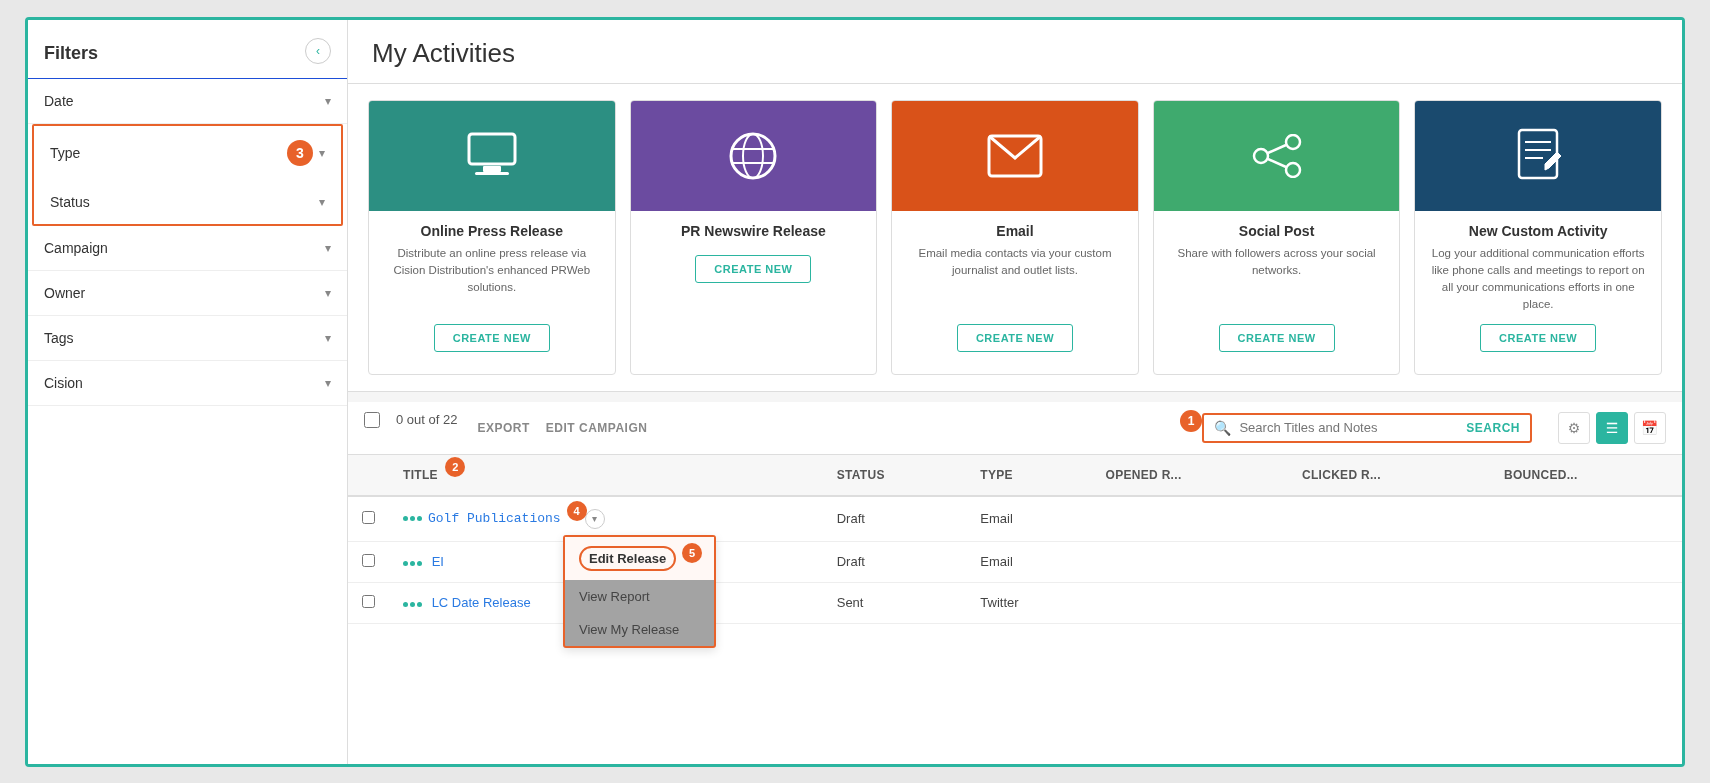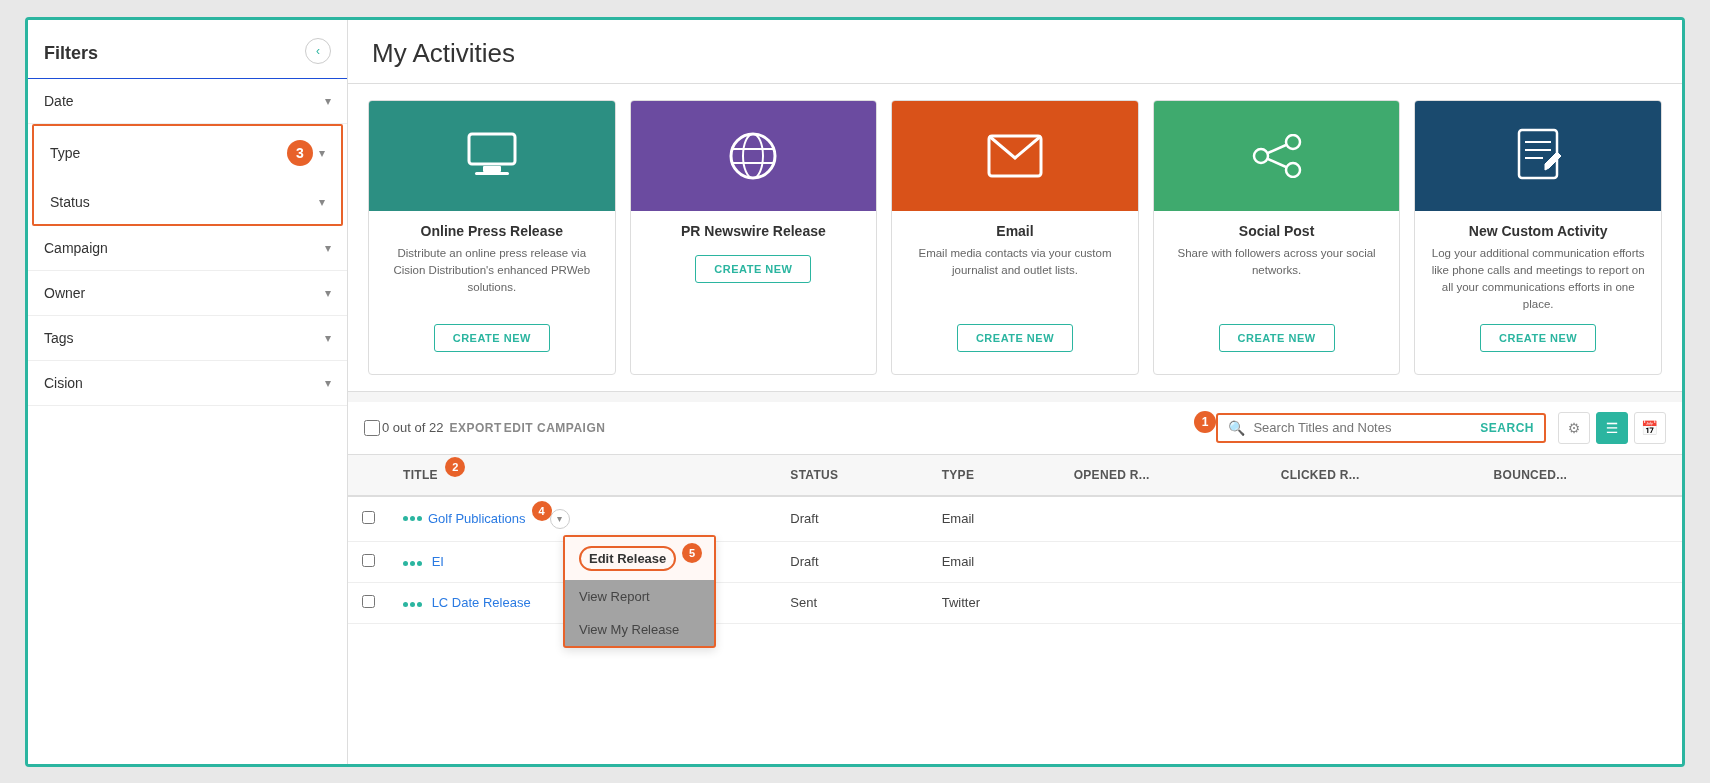--- a/index.html
+++ b/index.html
@@ -164,24 +164,23 @@
       flex: 1;
       background: #fff;
       margin: 10px 0 0;
       overflow: hidden;
       display: flex;
       flex-direction: column;
     }
 
     .table-toolbar {
       display: flex;
-      align-items: center;
       padding: 10px 16px;
       border-bottom: 1px solid #ddd;
-      gap: 2px;
+      gap: 16px;
     }
 
     .checkbox-select-all {
       width: 16px; height: 16px;
       border: 1px solid #bbb;
       cursor: pointer;
     }
 
     .count-text {
       font-size: 13px;
@@ -571,21 +570,21 @@
               <td>
                 <input type="checkbox" style="">
               </td>
               <td class="title-cell">
                 <div style="display:flex; align-items:center; position:relative;">
                   <span class="dots-btn">
                     <span class="dot"></span>
                       <span class="dot"></span>
                       <span class="dot"></span>
                   </span>
-                  <span style="color:#2a7ae2; font-weight:500;">Golf Publications</span>
+                  <span style="color:#2a7ae2; font-weight:500;font-family:Liberation Mono, monospace;">Golf Publications</span>
 
                   <span class="annotation-badge" style="position:relative; top:-8px; left:6px; width:20px; height:20px; font-size:11px;">4</span>
 
                   <span class="dropdown-trigger">▾</span>
 
                   <div class="dropdown-menu" style="top:26px; left:160px;">
                     <div class="dropdown-menu-item">
                       <span class="edit-release-oval">Edit Release</span>
                       <span class="annotation-badge" style="position:relative; top:-6px; left:2px; width:20px; height:20px; font-size:11px;">5</span>
                     </div>

